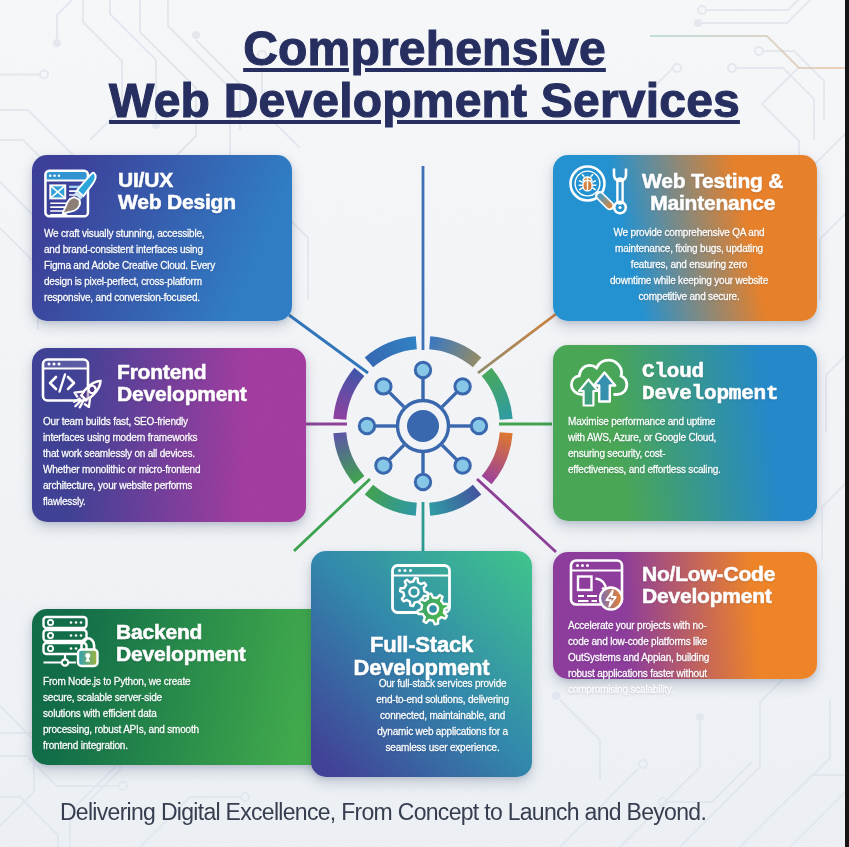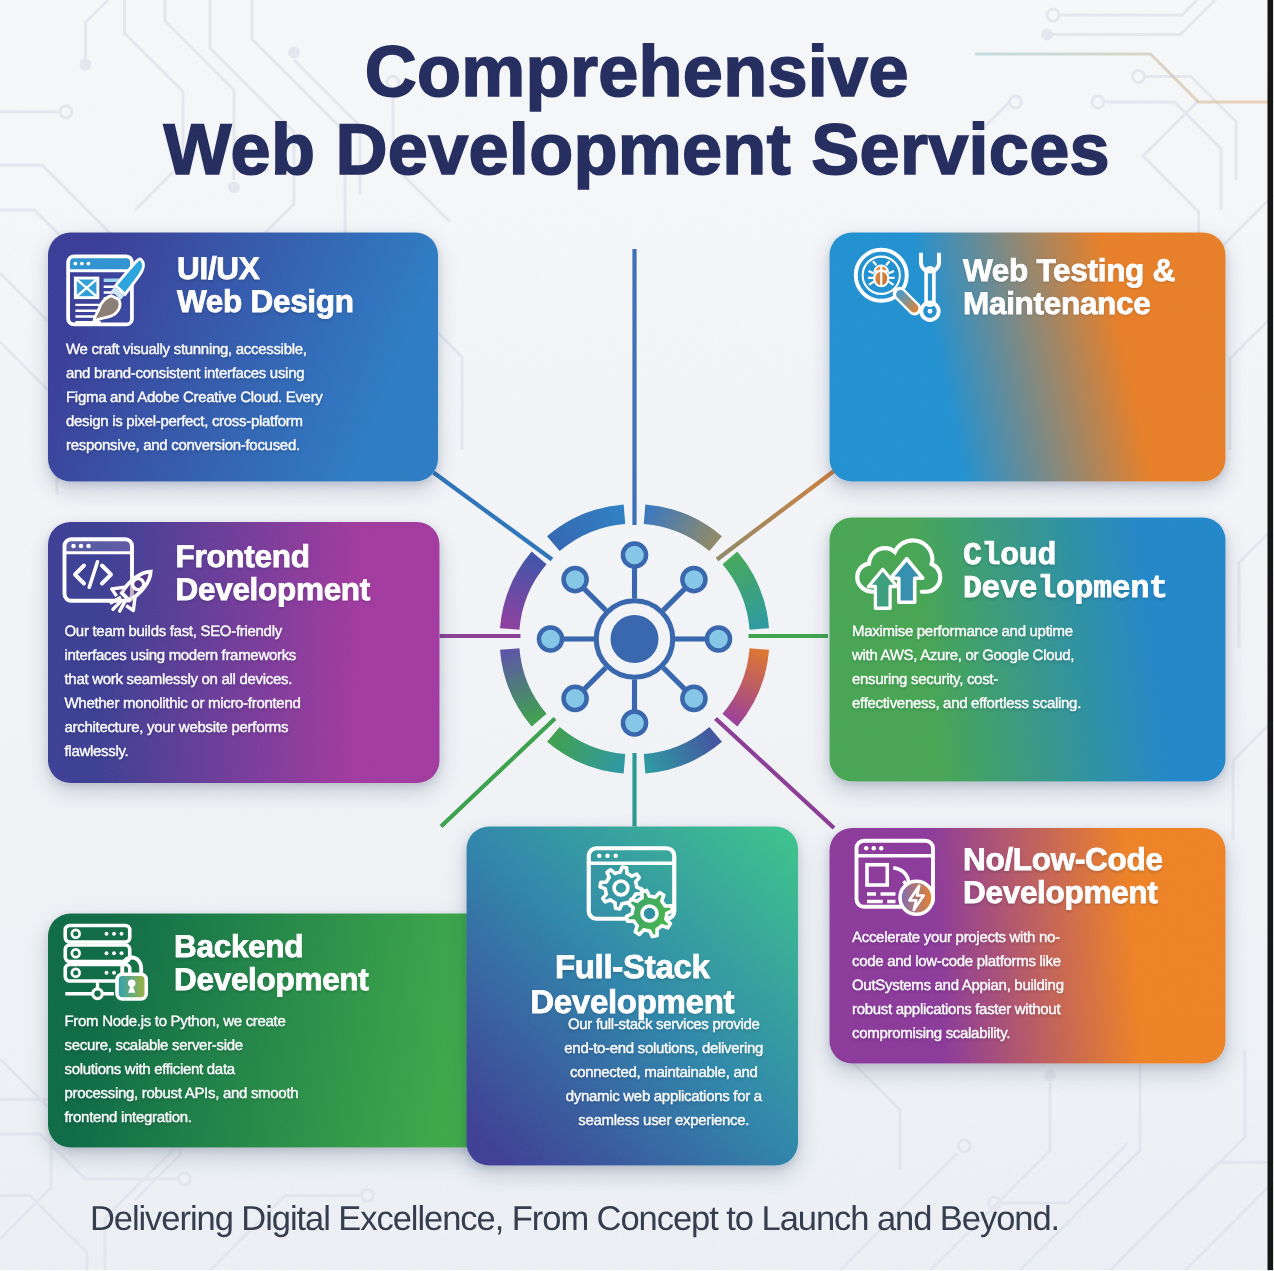--- a/index.html
+++ b/index.html
@@ -2,55 +2,55 @@
 <html><head>
 <meta charset="utf-8">
 <style>
   html,body{margin:0;padding:0;}
   .stage{position:relative;width:849px;height:847px;overflow:hidden;
     background:linear-gradient(180deg,#f7f8fa 0%,#f2f4f7 55%,#edf1f5 100%);
     font-family:"Liberation Sans",sans-serif;}
   .bg-circuit{position:absolute;left:0;top:0;z-index:0;}
   .edge-strip{position:absolute;right:0;top:0;width:4px;height:847px;background:#151515;z-index:30;}
   .page-title{position:absolute;left:0;top:23px;width:849px;text-align:center;z-index:5;
-    font-size:48px;line-height:52px;font-weight:bold;color:#232c5e;letter-spacing:.2px;-webkit-text-stroke:1.1px #232c5e;white-space:pre;}
+    font-size:48px;line-height:52px;font-weight:bold;color:#232c5e;letter-spacing:.2px;-webkit-text-stroke:1.1px #232c5e;white-space:pre;text-decoration:underline;}
   .tagline{position:absolute;left:0;top:799px;width:766px;text-align:center;z-index:5;
     font-size:23px;line-height:26px;color:#333b4d;letter-spacing:-.7px;white-space:pre;}
   .card{position:absolute;border-radius:15px;color:#fff;z-index:10;
     box-shadow:0 6px 14px rgba(35,55,95,.20),0 2px 5px rgba(35,55,95,.12);}
   .card .icon{position:absolute;}
   .card .heading{position:absolute;font-weight:bold;font-size:21px;line-height:21.5px;
     letter-spacing:-.2px;-webkit-text-stroke:.55px #fff;white-space:pre;text-shadow:0 1px 2px rgba(10,25,50,.22);}
   .card .body{position:absolute;font-size:10px;line-height:16px;letter-spacing:-.2px;-webkit-text-stroke:.3px rgba(255,255,255,.85);white-space:pre;
     text-shadow:0 1px 2px rgba(10,25,50,.22);}
   .card-uiux{left:32px;top:155px;width:260px;height:166px;}
   .card-uiux .icon{left:11px;top:12px;}
   .card-uiux .heading{left:86px;top:14px;}
   .card-uiux .body{left:12px;top:71px;width:244px;}
-  .card-testing{left:553px;top:155px;width:264px;height:166px;}
+  .card-testing{left:553px;top:155px;width:264px;height:166px;text-align:center;}
   .card-testing .icon{left:13px;top:7px;}
   .card-testing .heading{left:89px;top:15px;}
   .card-testing .body{left:14px;top:70px;width:244px;}
-  .card-frontend{left:32px;top:348px;width:261px;height:174px;}
+  .card-frontend{left:32px;top:348px;width:261px;height:174px;padding-left:13px;}
   .card-frontend .icon{left:9px;top:9px;}
   .card-frontend .heading{left:85px;top:13px;}
   .card-frontend .body{left:11px;top:66px;width:244px;}
   .card-cloud{left:553px;top:345px;width:264px;height:176px;}
   .card-cloud .icon{left:15px;top:11px;}
   .card-cloud .heading{left:89px;top:16px;font-family:Liberation Mono, monospace;}
   .card-cloud .body{left:15px;top:69px;width:244px;}
   .card-backend{left:32px;top:581px;width:311px;height:156px;margin-top:28px;}
   .card-backend .icon{left:9px;top:5px;}
   .card-backend .heading{left:84px;top:12px;}
   .card-backend .body{left:11px;top:65px;width:248px;}
   .card-fullstack{left:311px;top:551px;width:221px;height:226px;text-align:center;}
   .card-fullstack .icon{left:50%;top:12px;transform:translateX(-50%);}
   .card-fullstack .heading{left:0;top:82px;width:221px;font-size:22px;line-height:23px;}
   .card-fullstack .body{left:0;top:125px;width:263px;}
-  .card-nolow{left:553px;top:552px;width:264px;height:157px;}
+  .card-nolow{left:553px;top:552px;width:264px;height:127px;}
   .card-nolow .icon{left:16px;top:6px;}
   .card-nolow .heading{left:89px;top:11px;}
   .card-nolow .body{left:15px;top:66px;width:246px;}
   .hub-overlay{position:absolute;left:0;top:0;z-index:4;}
   .noise{position:absolute;left:0;top:0;z-index:25;pointer-events:none;}
 </style>
 </head>
 <body>
 
 <div class="stage">
@@ -266,20 +266,25 @@
       <path d="M21.5 15.3 V28.6" stroke="#fff" stroke-width="1.4"></path>
       <line x1="33.6" y1="33.6" x2="43.8" y2="43.8" stroke="#fff" stroke-width="9" stroke-linecap="round"></line>
       <line x1="34.3" y1="34.3" x2="43.4" y2="43.4" stroke="url(#handG)" stroke-width="5.8" stroke-linecap="round"></line>
       <path d="M48 6.5 V13 A6 6 0 0 0 60 13 V6.5" stroke="#fff" stroke-width="2.6"></path>
       <rect x="51.4" y="16.5" width="5.2" height="25" rx="2.6" stroke="#fff" stroke-width="2.4"></rect>
       <circle cx="54" cy="45.5" r="5.8" stroke="#fff" stroke-width="2.6"></circle>
       <circle cx="54" cy="45.5" r="1.6" fill="#fff"></circle>
     </svg>
     <div class="heading">Web Testing &amp;
 Maintenance</div>
+    <div class="body">We provide comprehensive QA and
+maintenance, fixing bugs, updating
+features, and ensuring zero
+downtime while keeping your website
+competitive and secure.</div>
   </div>
 
   <div class="card card-frontend" style="background:linear-gradient(92deg,#3c3f94 14%,#a23a9f 78%)">
     <svg class="icon" width="64" height="56" viewBox="0 0 64 56" fill="none">
       <rect x="2" y="2.5" width="45" height="41" rx="4.5" stroke="#fff" stroke-width="2.6"></rect>
       <path d="M2 7 a4.5 4.5 0 0 1 4.5-4.5 h36 a4.5 4.5 0 0 1 4.5 4.5 v4.5 h-45 z" fill="rgba(255,255,255,.14)"></path>
       <path d="M2 11.5 H47" stroke="#fff" stroke-width="2"></path>
       <circle cx="8" cy="7" r="1.5" fill="#fff"></circle>
         <circle cx="13" cy="7" r="1.5" fill="#fff"></circle>
         <circle cx="18" cy="7" r="1.5" fill="#fff"></circle>

